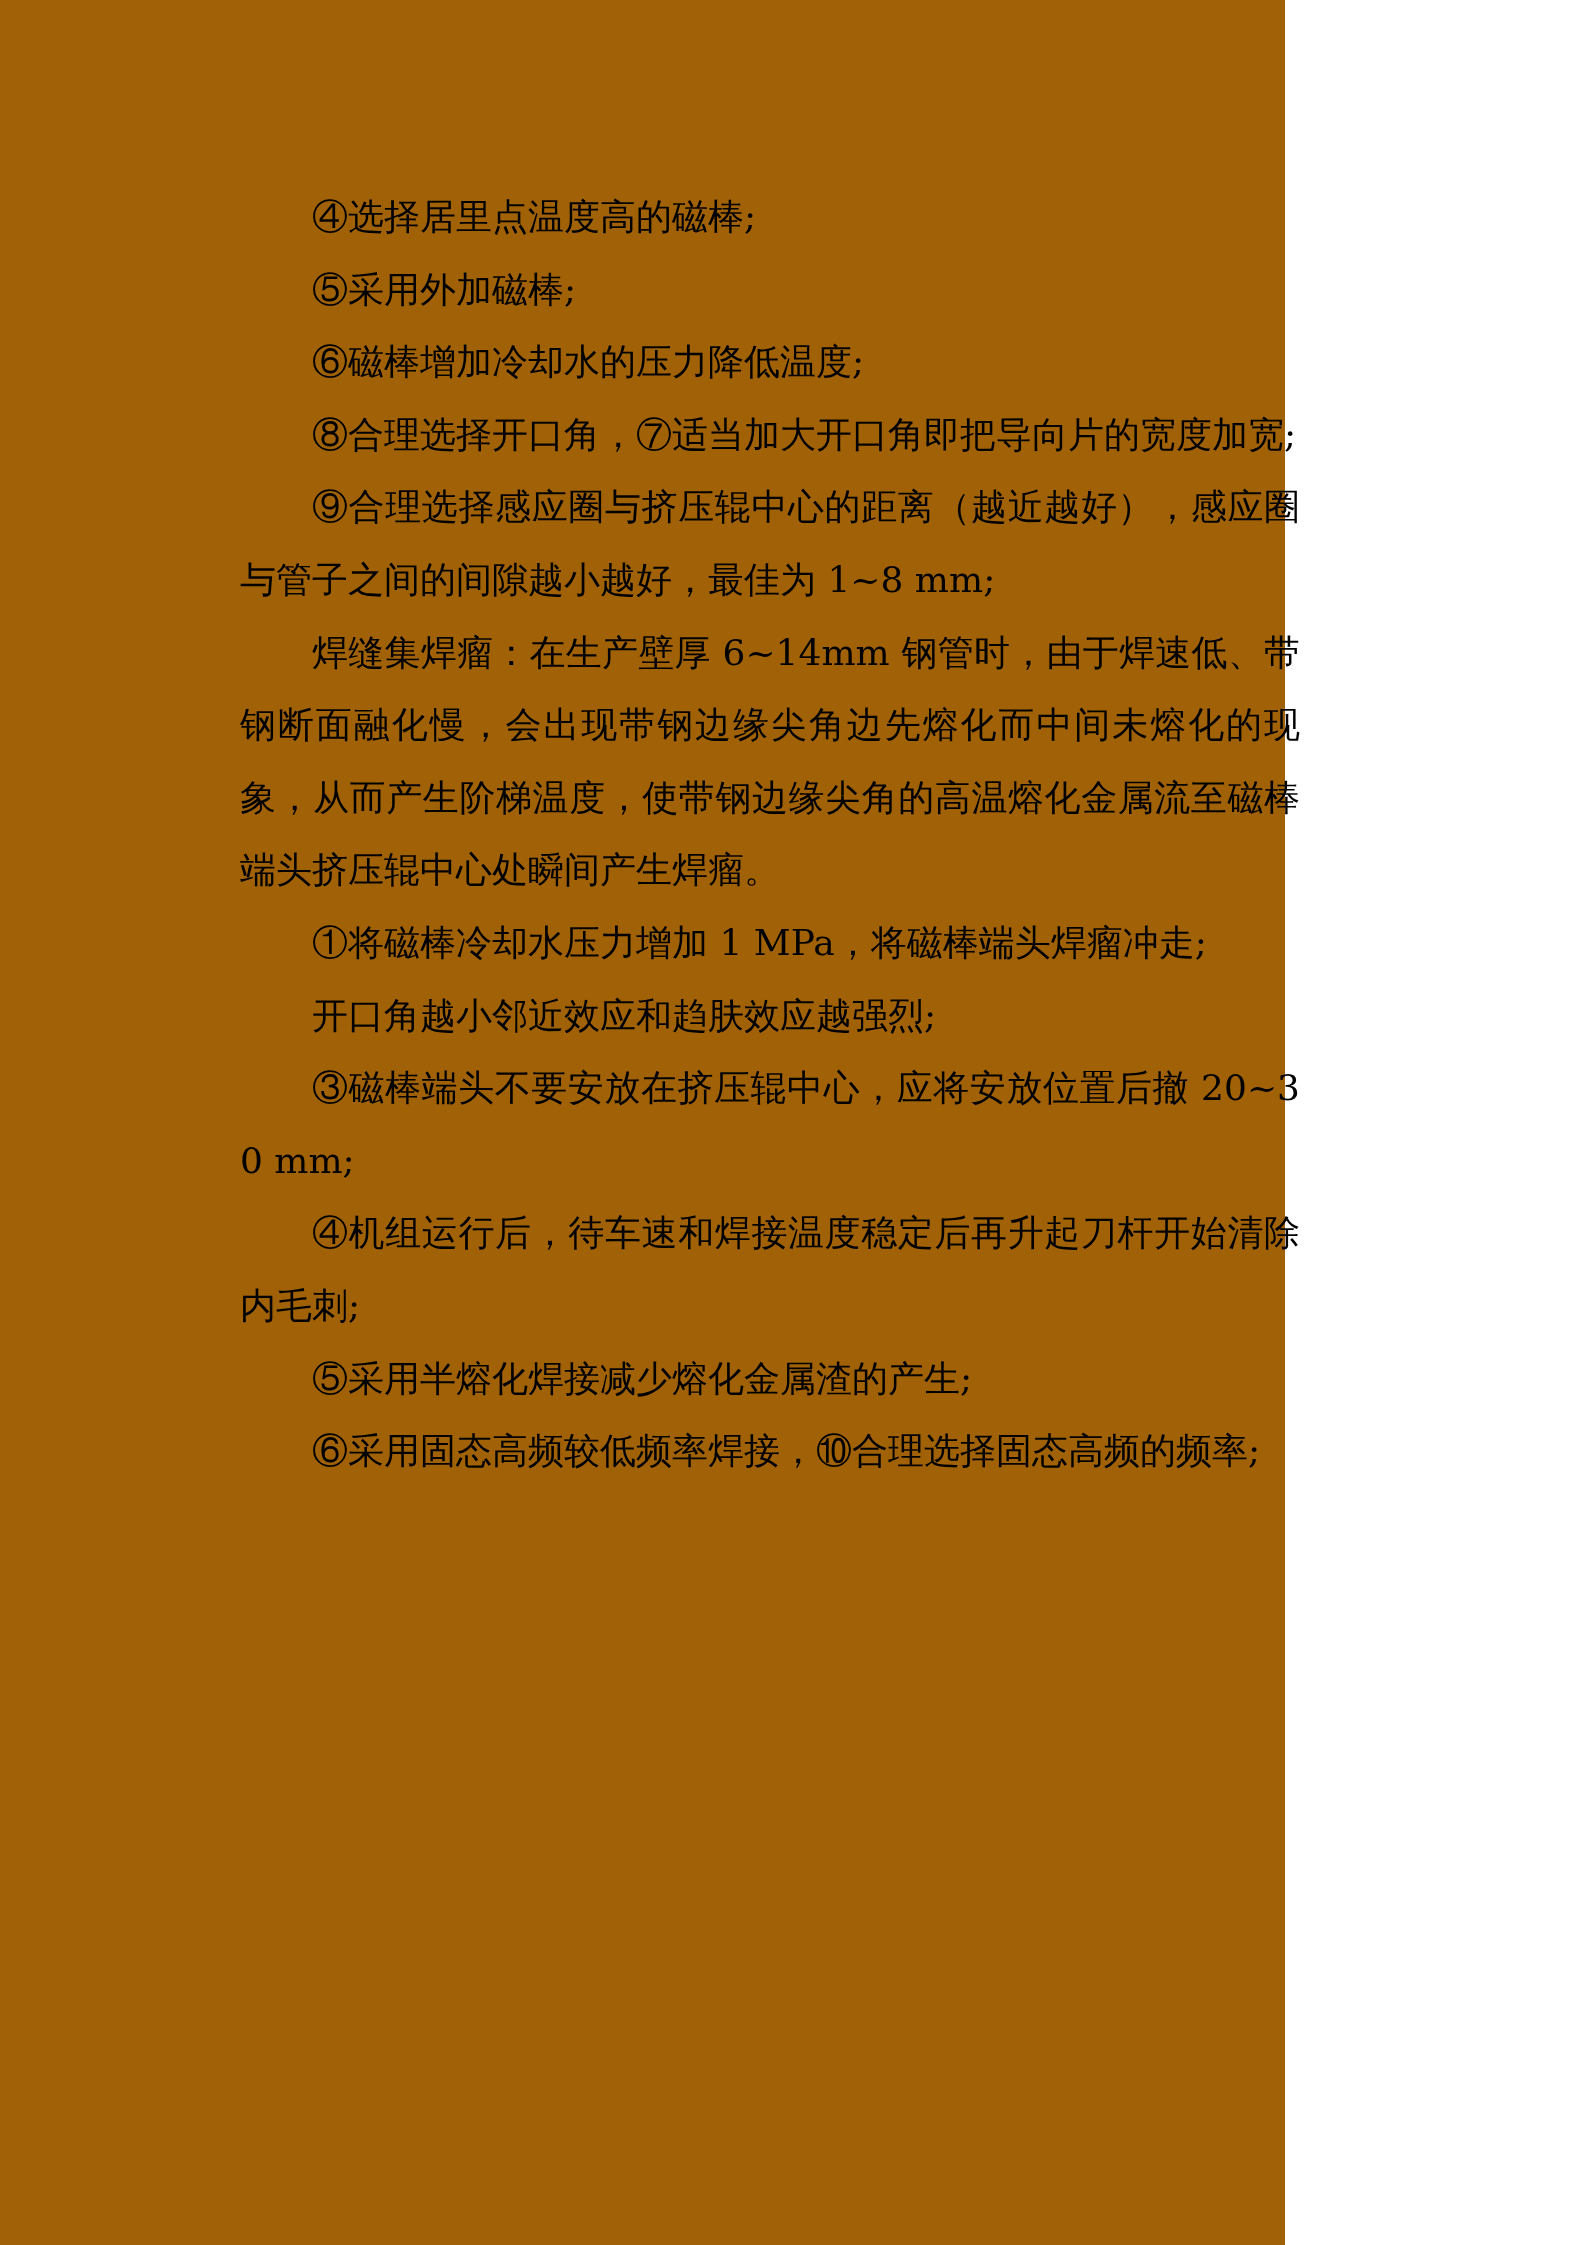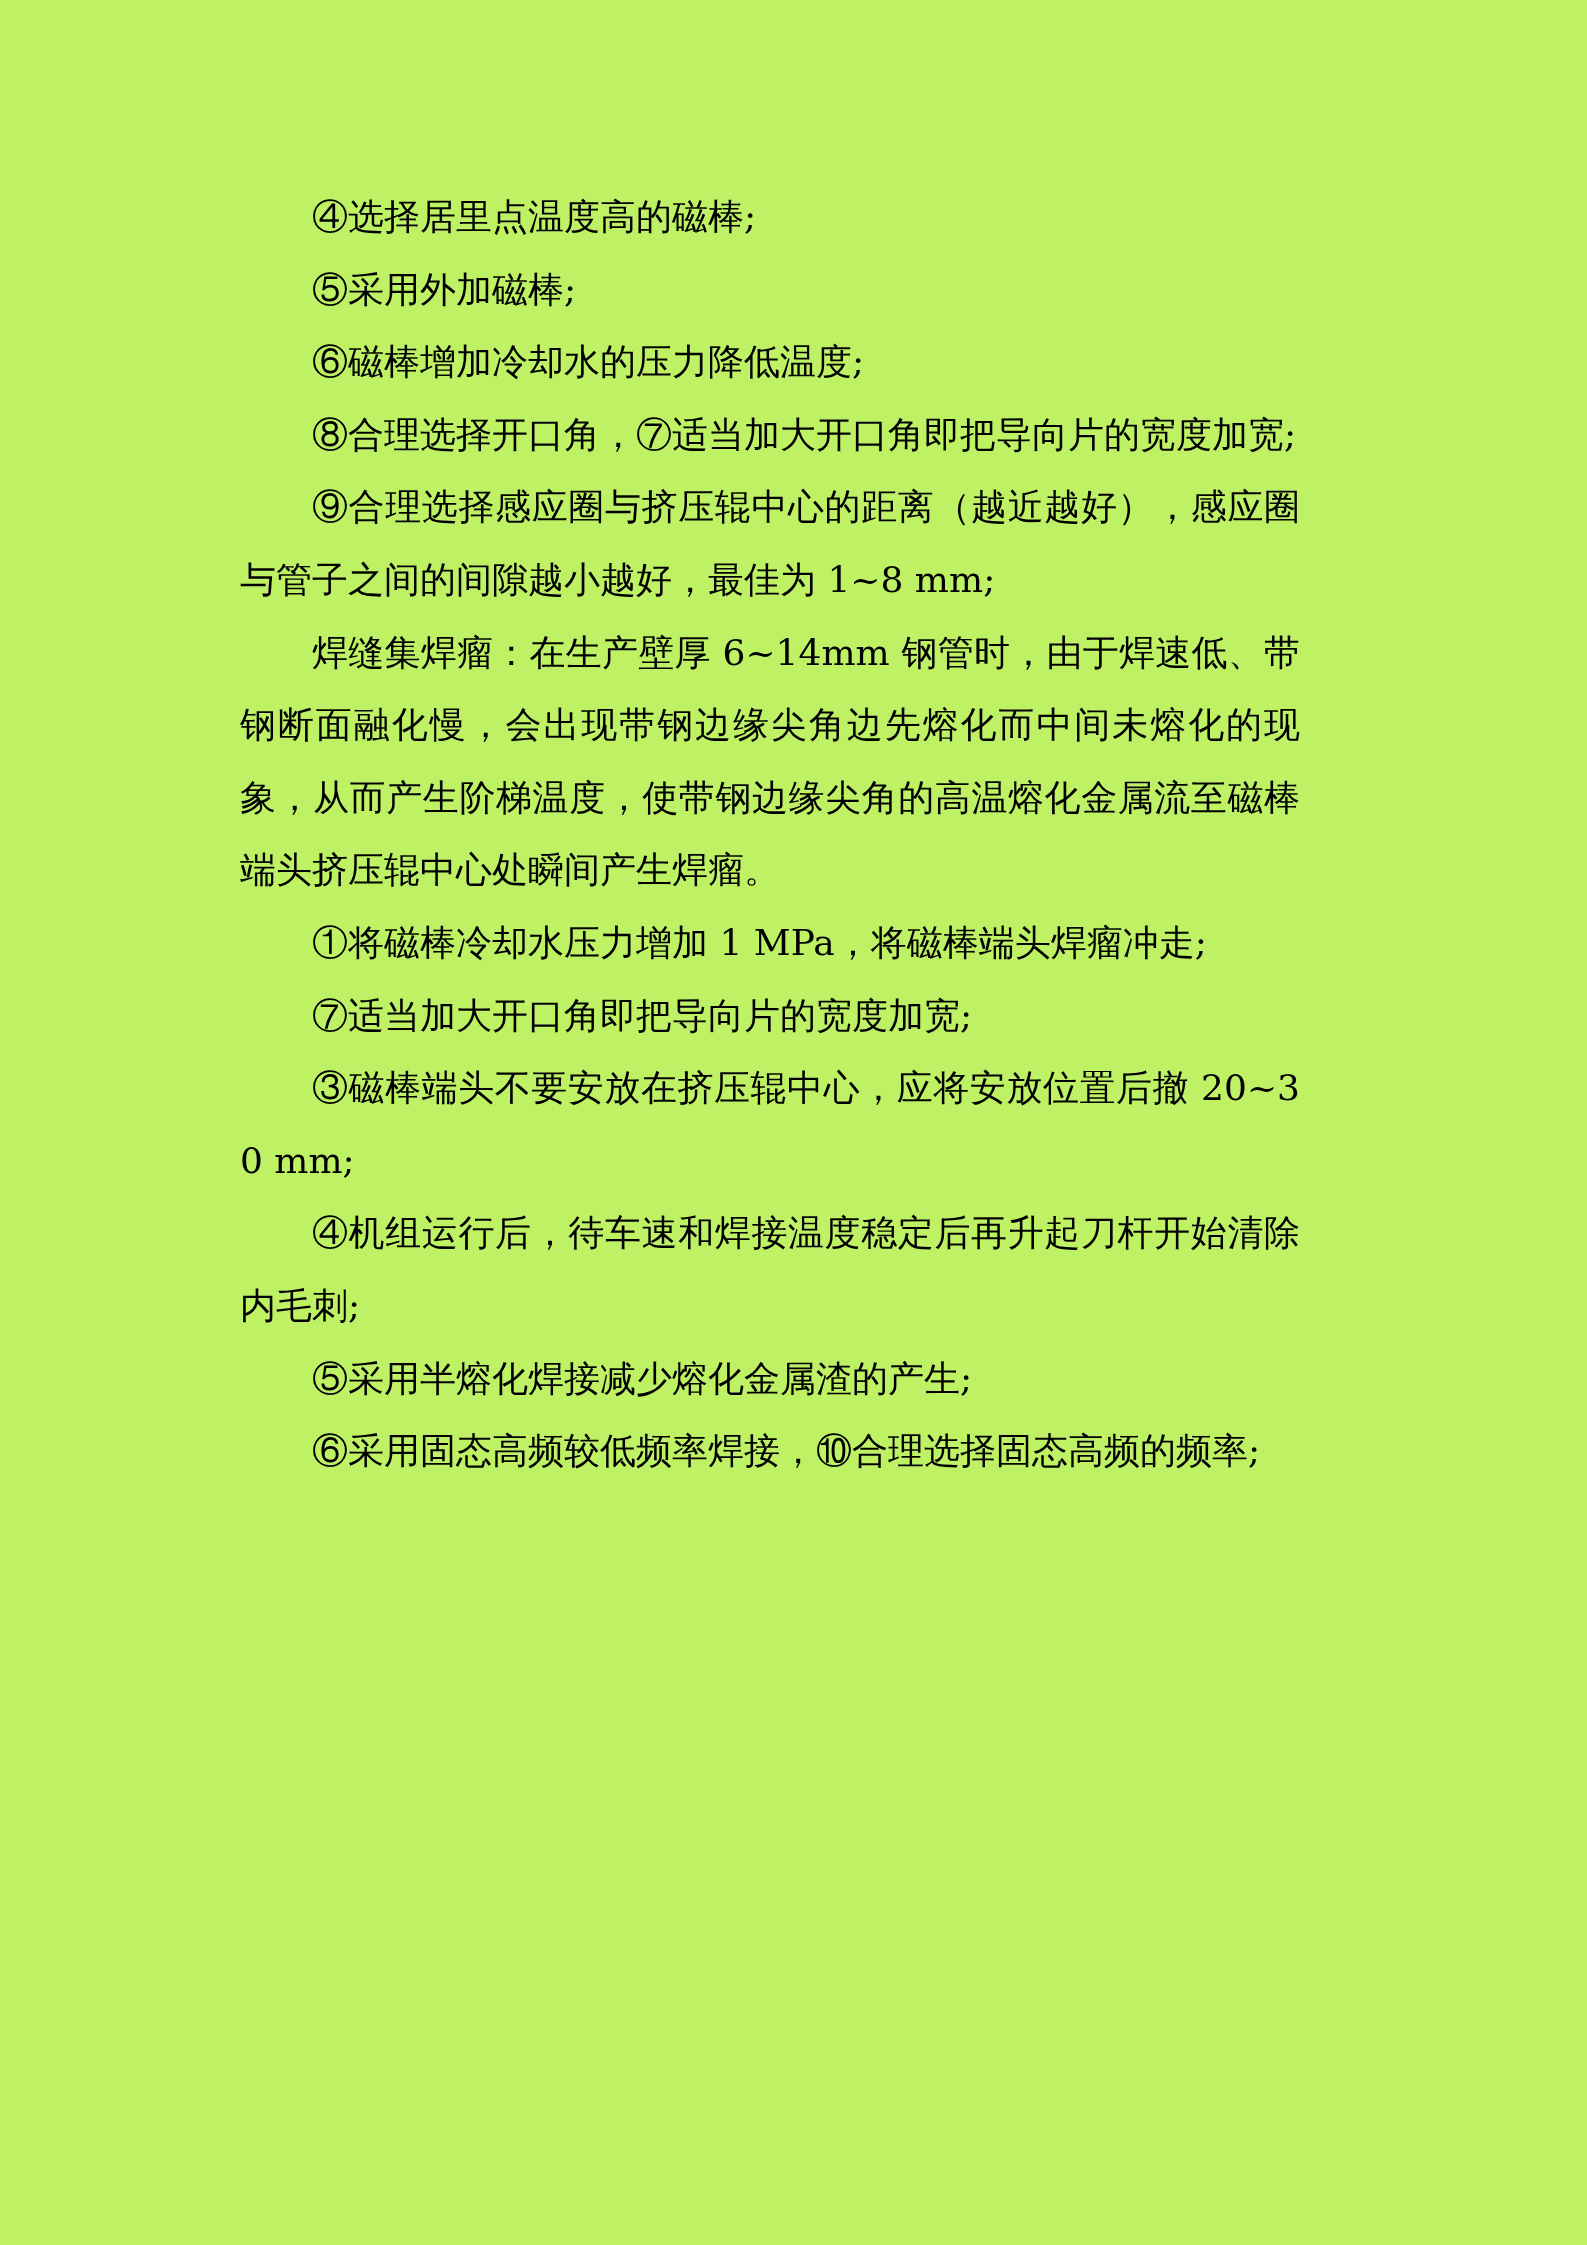--- a/index.html
+++ b/index.html
@@ -12,23 +12,23 @@
     width: 1587px;
     height: 2245px;
     overflow: hidden;
     font-family: "DejaVu Serif", "Liberation Serif", serif;
     color: #000000;
   }
   .page {
     position: absolute;
     left: 0;
     top: 0;
-    width: 1587px;
+    width: 1285px;
     height: 2245px;
-    background: #bef264;
+    background: #a16207;
   }
   .text-body {
     position: absolute;
     left: 240px;
     top: 181px;
     width: 1060px;
   }
   .text-body p {
     margin: 0;
     padding: 0;
@@ -48,19 +48,19 @@
 
 <div class="page">
   <main class="text-body">
       <p class="indent">④选择居里点温度高的磁棒;</p>
       <p class="indent">⑤采用外加磁棒;</p>
       <p class="indent">⑥磁棒增加冷却水的压力降低温度;</p>
       <p class="indent">⑧合理选择开口角，⑦适当加大开口角即把导向片的宽度加宽;</p>
       <p class="indent">⑨合理选择感应圈与挤压辊中心的距离（越近越好），感应圈与管子之间的间隙越小越好，最佳为 1~8 mm;</p>
       <p class="indent">焊缝集焊瘤：在生产壁厚 6~14mm 钢管时，由于焊速低、带钢断面融化慢，会出现带钢边缘尖角边先熔化而中间未熔化的现象，从而产生阶梯温度，使带钢边缘尖角的高温熔化金属流至磁棒端头挤压辊中心处瞬间产生焊瘤。</p>
       <p class="indent">①将磁棒冷却水压力增加 1 MPa，将磁棒端头焊瘤冲走;</p>
-      <p class="indent">⑦适当加大开口角即把导向片的宽度加宽;</p>
+      <p class="indent">开口角越小邻近效应和趋肤效应越强烈;</p>
       <p class="indent">③磁棒端头不要安放在挤压辊中心，应将安放位置后撤 20~30 mm;</p>
       <p class="indent">④机组运行后，待车速和焊接温度稳定后再升起刀杆开始清除内毛刺;</p>
       <p class="indent">⑤采用半熔化焊接减少熔化金属渣的产生;</p>
       <p class="indent">⑥采用固态高频较低频率焊接，⑩合理选择固态高频的频率;</p>
     </main>
 </div>
 
 </body></html>

